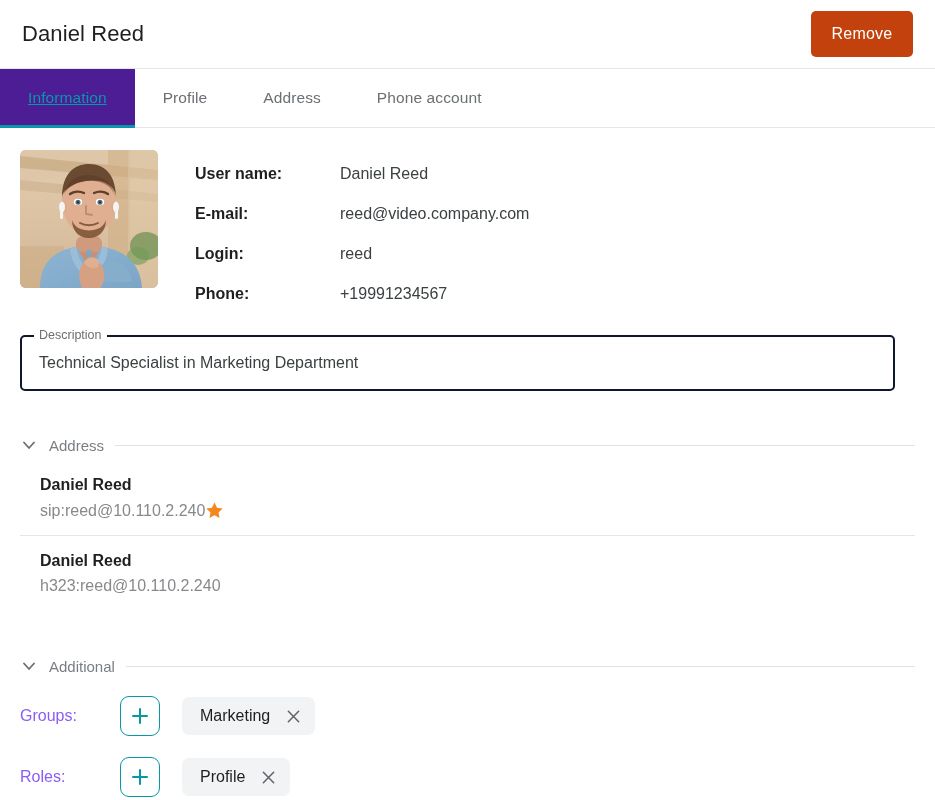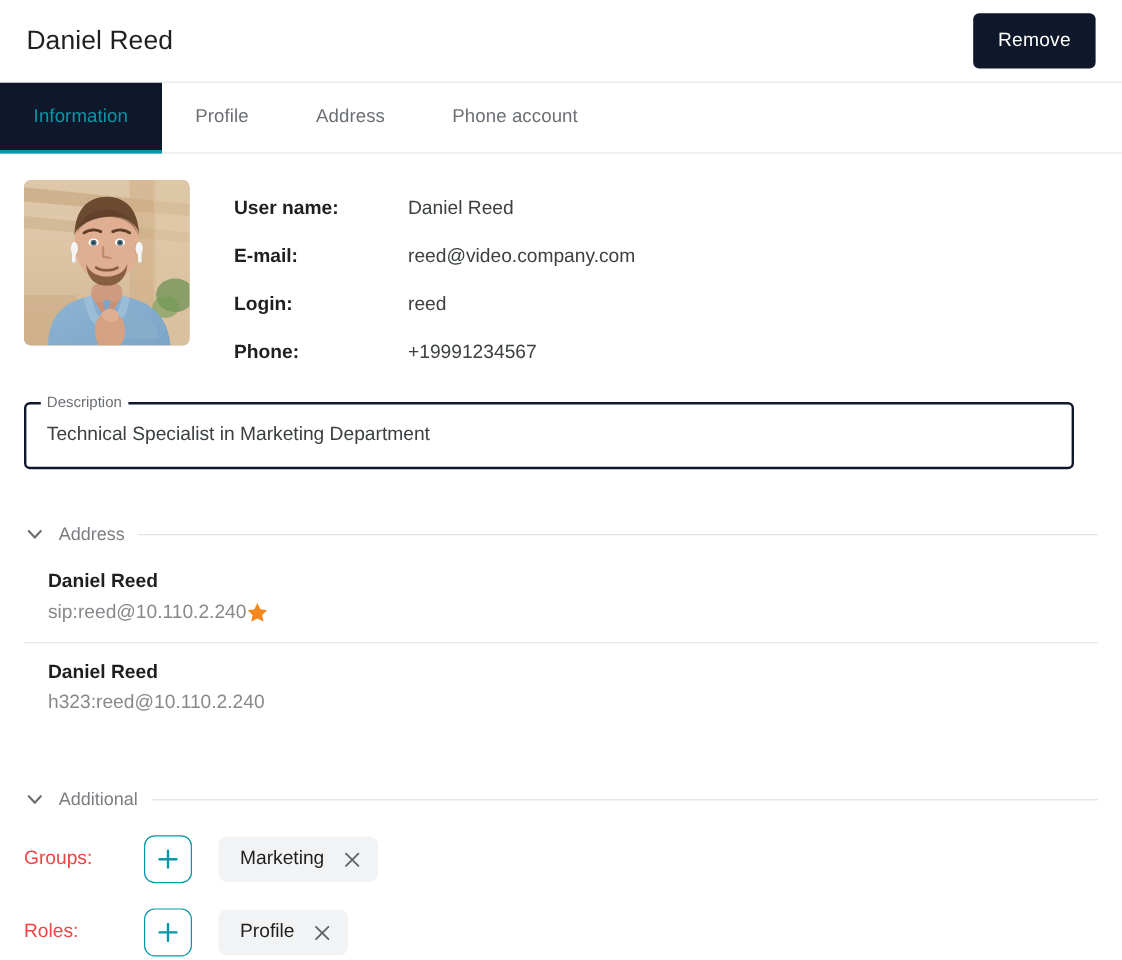--- a/index.html
+++ b/index.html
@@ -28,21 +28,21 @@
   .page-title {
     font-size: 22px;
     font-weight: 400;
     color: #1f1f1f;
     letter-spacing: 0.1px;
   }
   .header-actions {
     margin-left: auto;
   }
   .remove-button {
-    background: #0f172a;
+    background: #c2410c;
     color: #ffffff;
     border: none;
     border-radius: 5px;
     font-family: "Liberation Sans", sans-serif;
     font-size: 16px;
     font-weight: 400;
     padding: 0 18px;
     height: 46px;
     min-width: 102px;
     cursor: pointer;
@@ -66,21 +66,22 @@
     cursor: pointer;
     position: relative;
     letter-spacing: 0.1px;
     background: transparent;
     border: none;
     font-family: "Liberation Sans", sans-serif;
     height: 100%;
   }
   .tab.active {
     color: #0797a8;
-    background: #0f172a;
+    background: #4c1d95;
+    text-decoration: underline;
   }
   .tab.active::after {
     content: "";
     position: absolute;
     left: 0; right: 0; bottom: -1px;
     height: 3px;
     background: #0797a8;
   }
 
   
@@ -219,21 +220,21 @@
 
   
   .assoc-row {
     display: flex;
     align-items: center;
     margin-top: 21px;
     height: 40px;
   }
   .assoc-label {
     font-size: 16px;
-    color: #ef4444;
+    color: #8b5cf6;
     width: 100px;
     flex: 0 0 100px;
   }
   .add-button {
     width: 40px;
     height: 40px;
     border: 1px solid #0797a8;
     border-radius: 9px;
     background: #ffffff;
     color: #0797a8;

